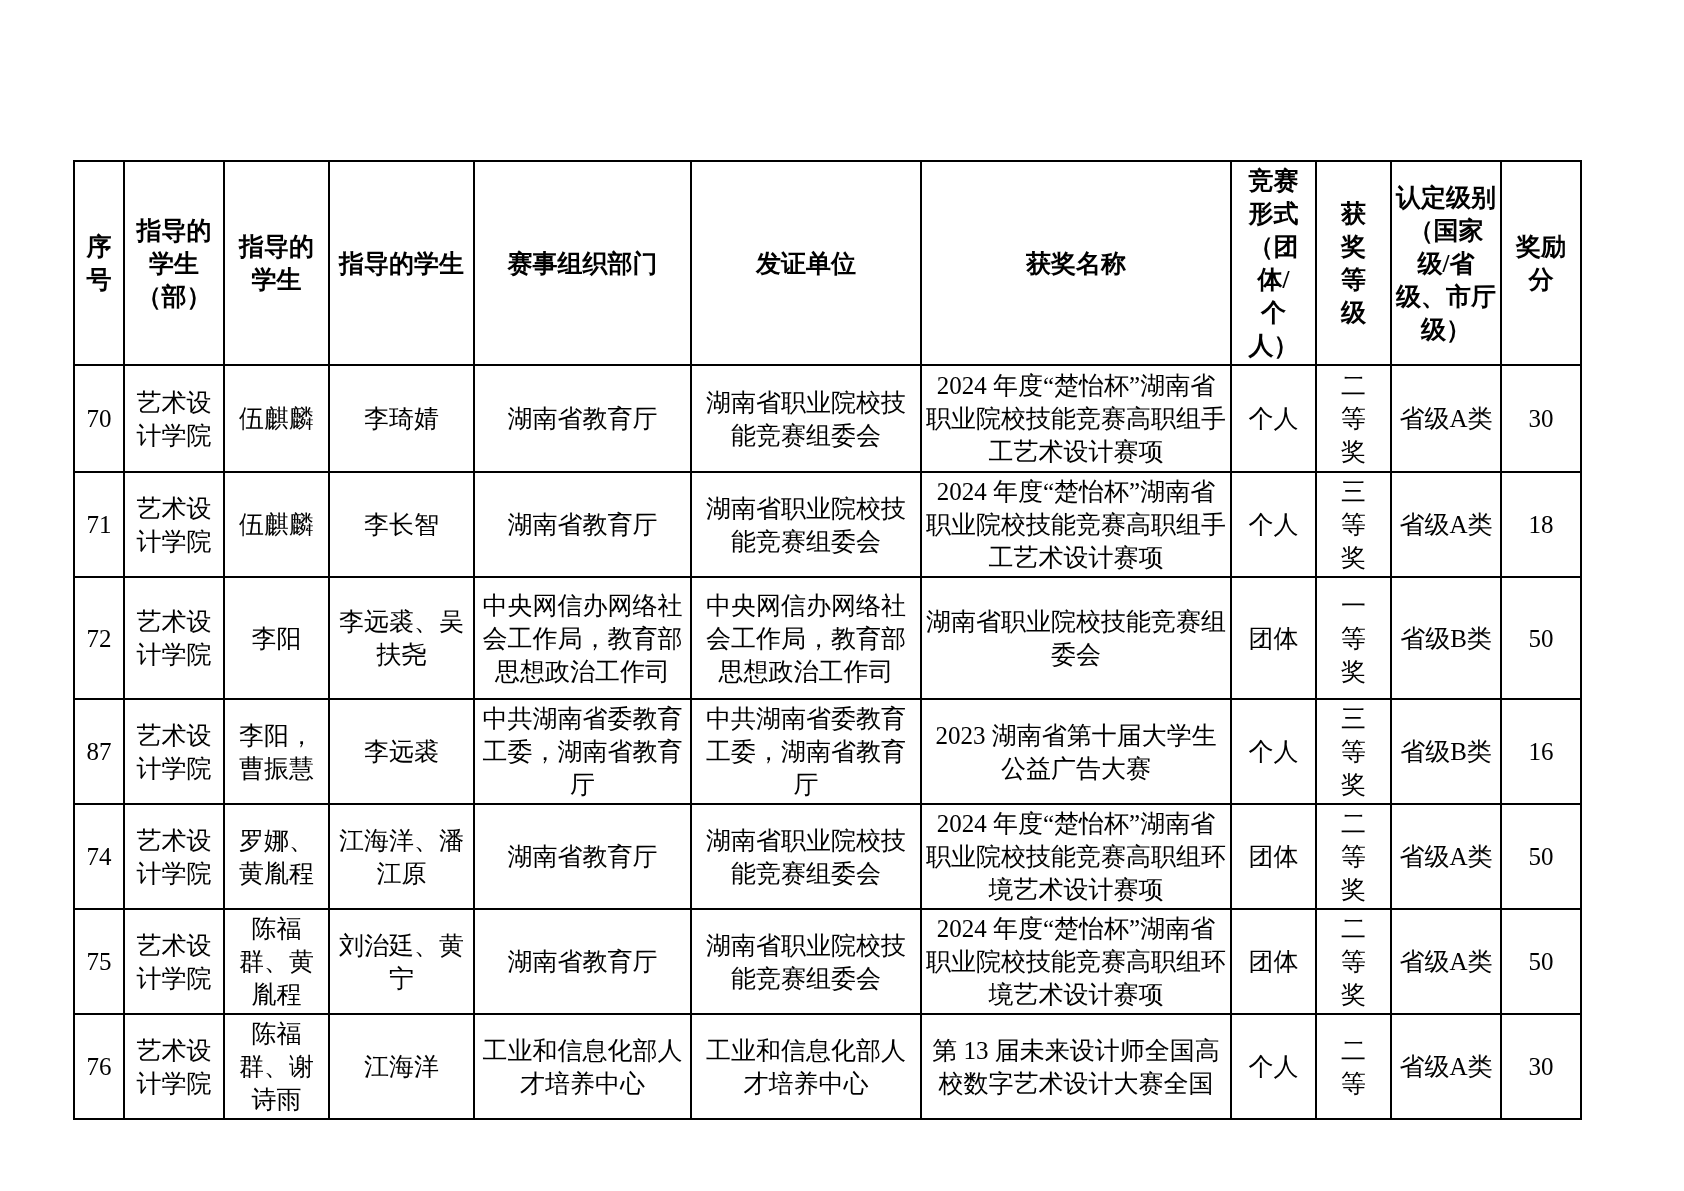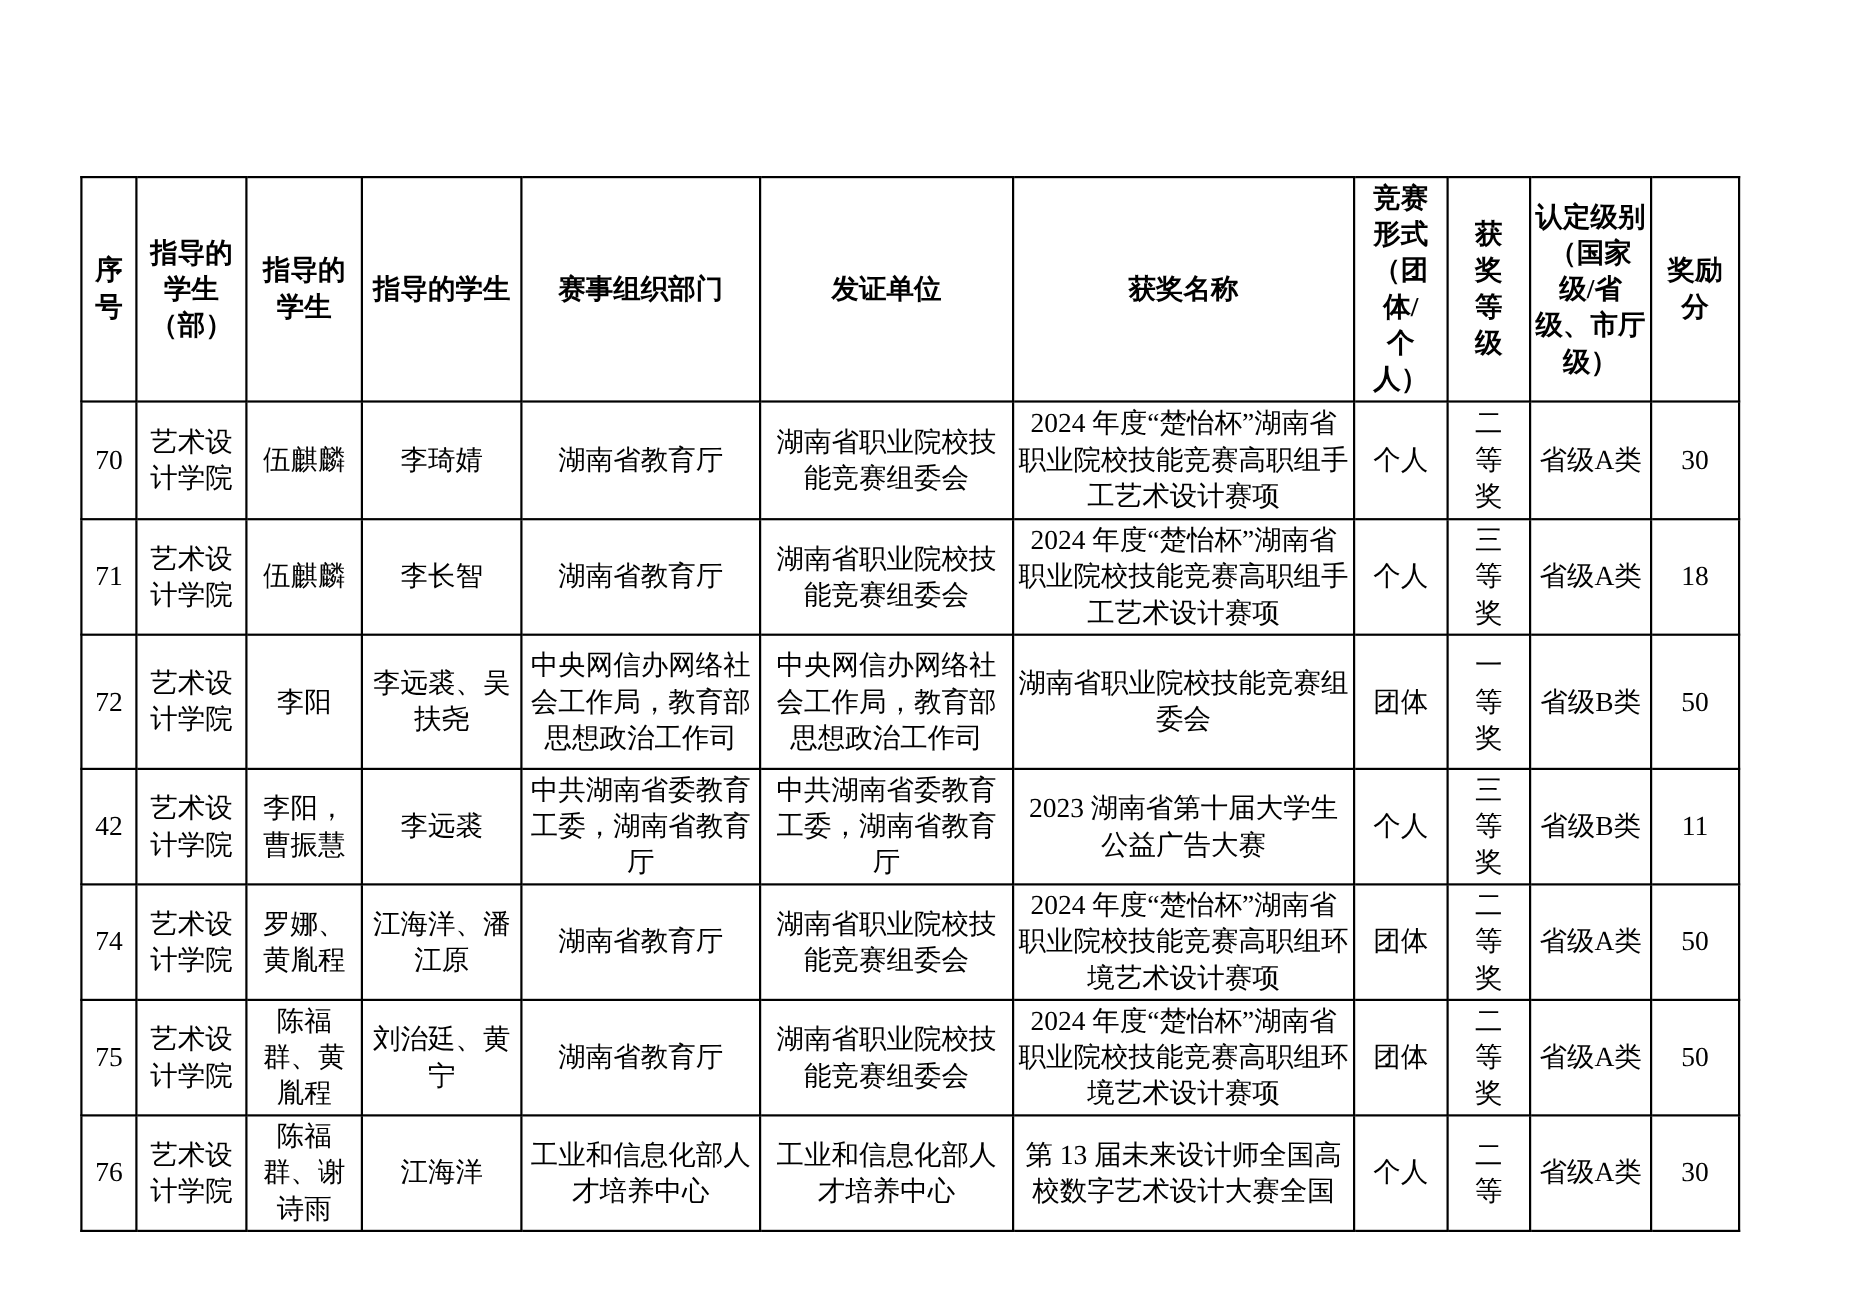--- a/index.html
+++ b/index.html
@@ -131,31 +131,31 @@
           <td class="c3">李远裘、吴扶尧</td>
           <td class="c4">中央网信办网络社会工作局，教育部思想政治工作司</td>
           <td class="c5">中央网信办网络社会工作局，教育部思想政治工作司</td>
           <td class="c6">湖南省职业院校技能竞赛组委会</td>
           <td class="c7">团体</td>
           <td class="c8">一等奖</td>
           <td class="c9">省级B类</td>
           <td class="c10">50</td>
         </tr>
         <tr>
-          <td class="c0">42</td>
+          <td class="c0">87</td>
           <td class="c1">艺术设计学院</td>
           <td class="c2">李阳，曹振慧</td>
           <td class="c3">李远裘</td>
           <td class="c4">中共湖南省委教育工委，湖南省教育厅</td>
           <td class="c5">中共湖南省委教育工委，湖南省教育厅</td>
           <td class="c6">2023 湖南省第十届大学生公益广告大赛</td>
           <td class="c7">个人</td>
           <td class="c8">三等奖</td>
           <td class="c9">省级B类</td>
-          <td class="c10">11</td>
+          <td class="c10">16</td>
         </tr>
         <tr>
           <td class="c0">74</td>
           <td class="c1">艺术设计学院</td>
           <td class="c2">罗娜、黄胤程</td>
           <td class="c3">江海洋、潘江原</td>
           <td class="c4">湖南省教育厅</td>
           <td class="c5">湖南省职业院校技能竞赛组委会</td>
           <td class="c6">2024 年度“楚怡杯”湖南省职业院校技能竞赛高职组环境艺术设计赛项</td>
           <td class="c7">团体</td>

